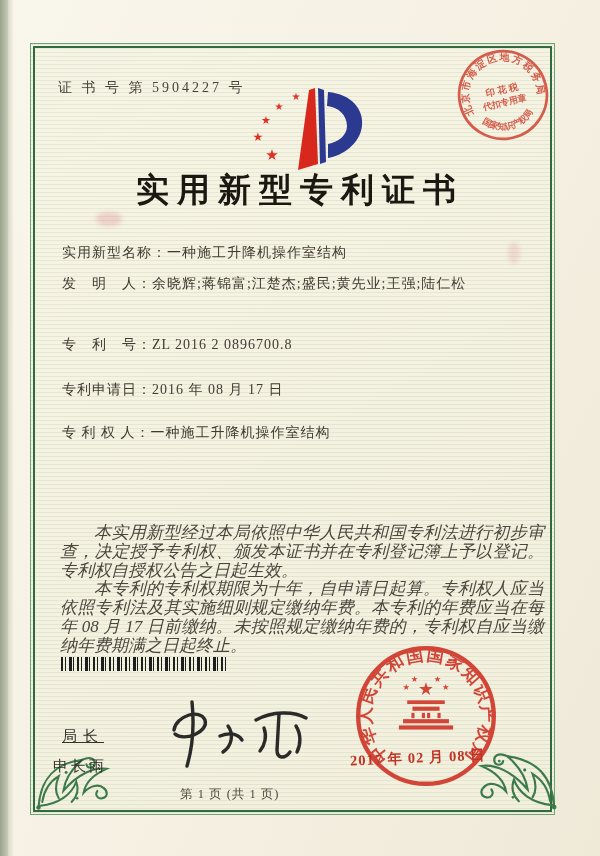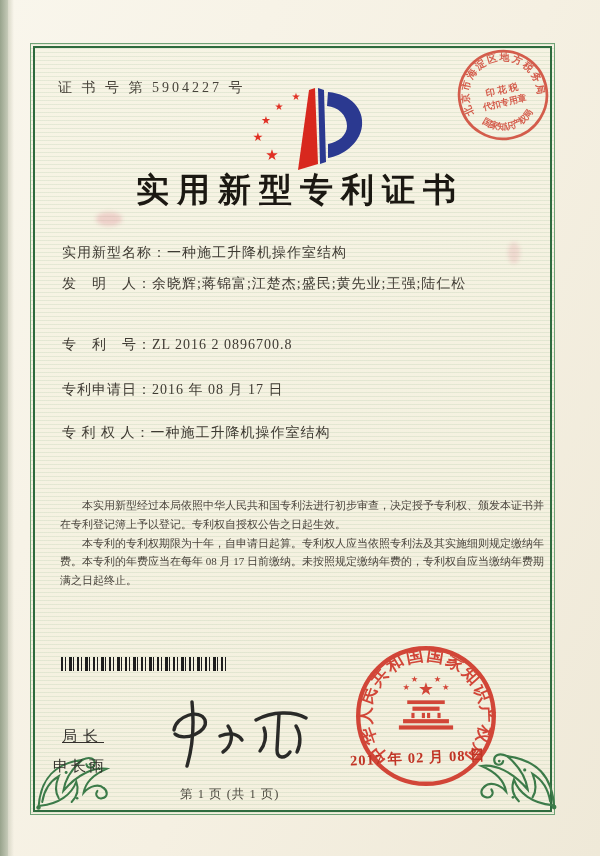--- a/index.html
+++ b/index.html
@@ -19,22 +19,22 @@
       repeating-linear-gradient(180deg,rgba(116,165,118,.14) 0 1px,rgba(0,0,0,0) 1px 4px),
       linear-gradient(150deg,#f7f4e5,#f3efdd);}
   .frame-inner{position:absolute;inset:2px;border:2px solid #2e6b3e;}
   .txt{position:absolute;color:#3f3b33;}
   .cert-no{left:58px;top:79px;font-size:14px;letter-spacing:3px;color:#47433a;}
   .title{left:0;top:168px;width:600px;text-align:center;font-size:33px;font-weight:700;
     letter-spacing:8px;color:#1b1812;}
   .field{left:62px;font-size:14px;letter-spacing:1px;white-space:nowrap;}
   .f-name{top:244px;} .f-inv{top:275px;} .f-no{top:336px;}
   .f-file{top:381px;text-align:center;} .f-owner{top:424px;} .f-grant{top:463px;}
-  .body-text{left:60px;top:496px;width:484px;font-size:11px;line-height:18.8px;
-    color:#4a453d;text-align:justify;}
+  .body-text{left:60px;top:524px;width:484px;font-size:17px;line-height:18.8px;
+    color:#4a453d;text-align:justify;font-style:italic;}
   .body-text p{margin:0;text-indent:2em;}
   .barcode{position:absolute;left:61px;top:657px;width:166px;height:14px;
     background:repeating-linear-gradient(90deg,
       #1d1d1d 0 2px,transparent 2px 4px,#1d1d1d 4px 5px,transparent 5px 8px,
       #1d1d1d 8px 11px,transparent 11px 12px,#1d1d1d 12px 13px,transparent 13px 16px);}
   .director-title{left:62px;top:727px;font-size:15px;letter-spacing:6px;color:#33312c;text-decoration:underline;}
   .director-name{left:53px;top:757px;font-size:15px;letter-spacing:3px;color:#33312c;}
   .page-info{left:180px;top:786px;width:200px;text-align:left;font-size:12.5px;
     letter-spacing:1px;color:#4c4a40;}
   .signature{position:absolute;left:148px;top:692px;width:175px;height:90px;}

